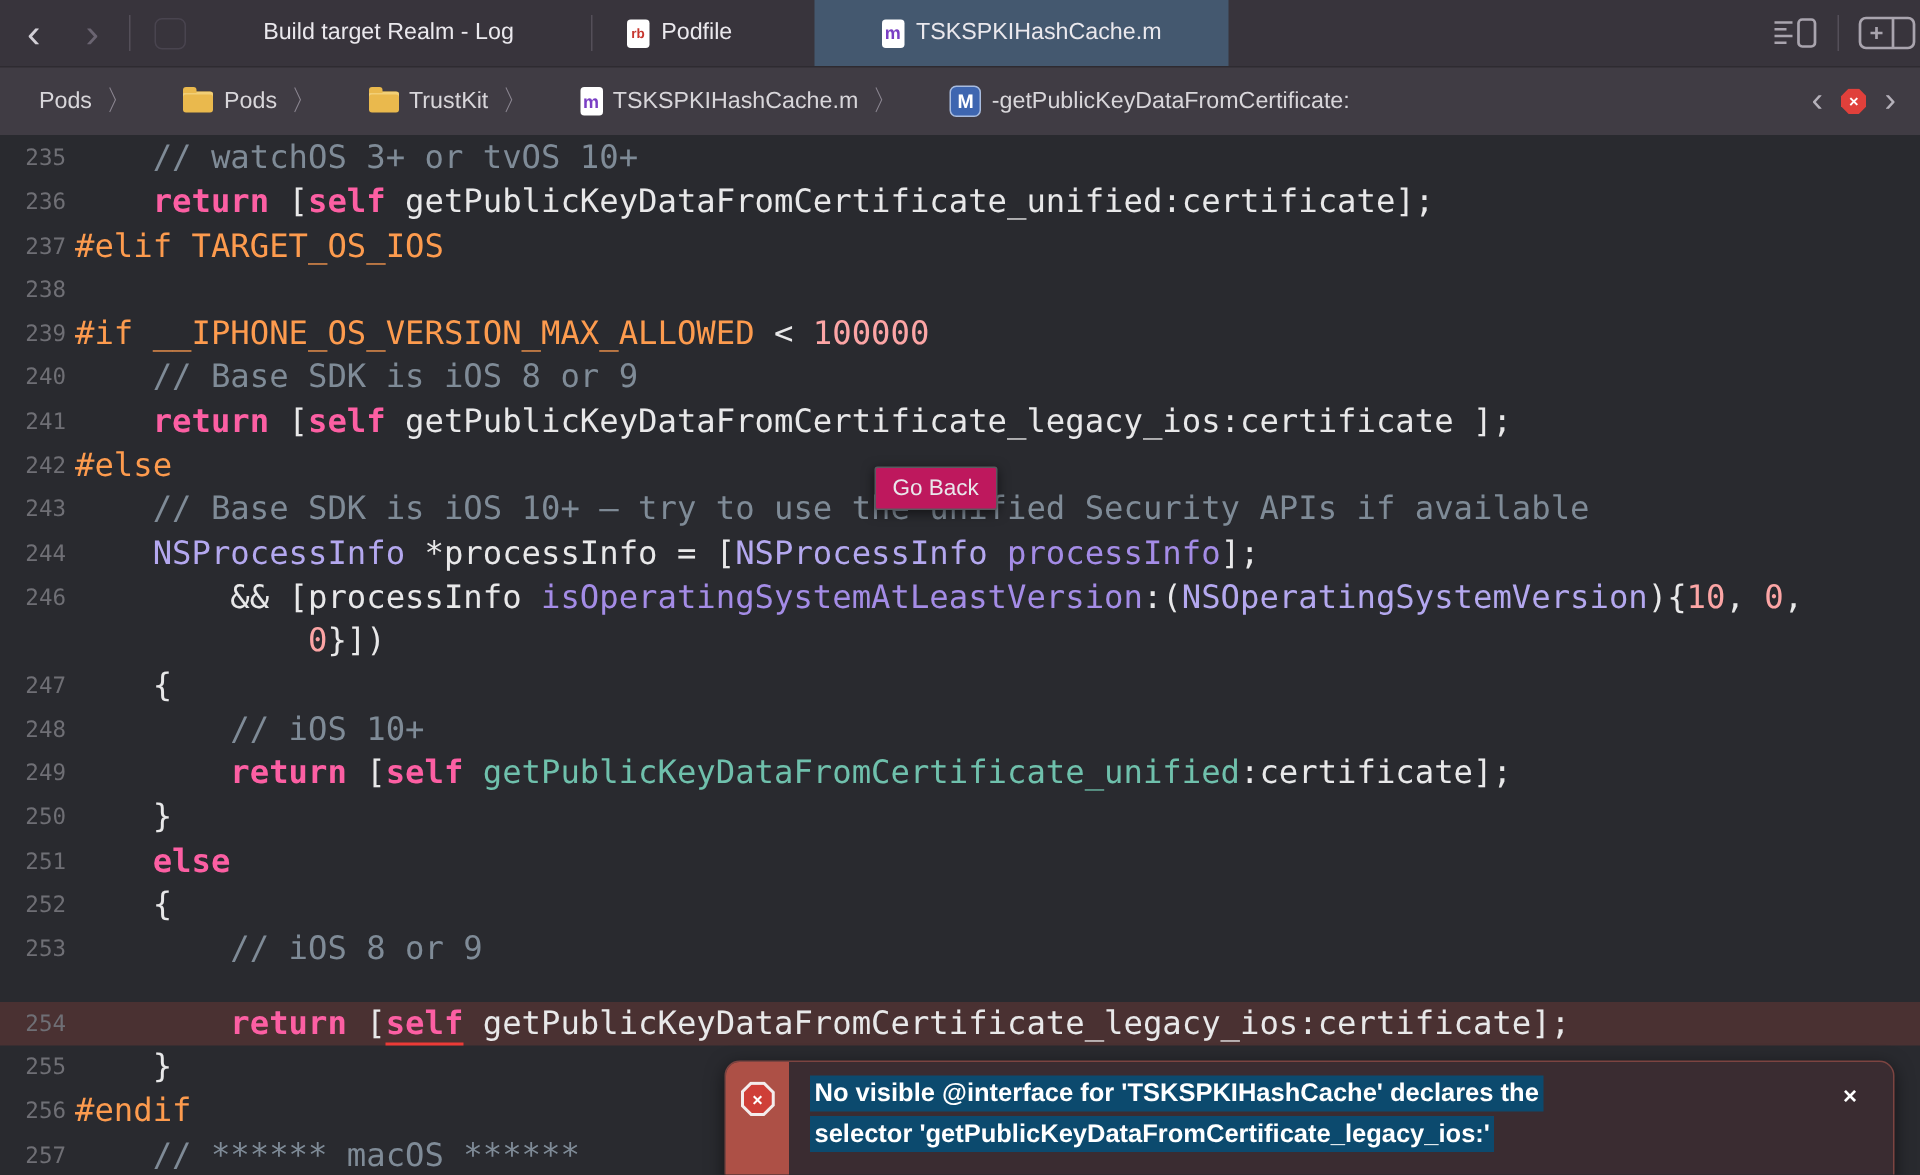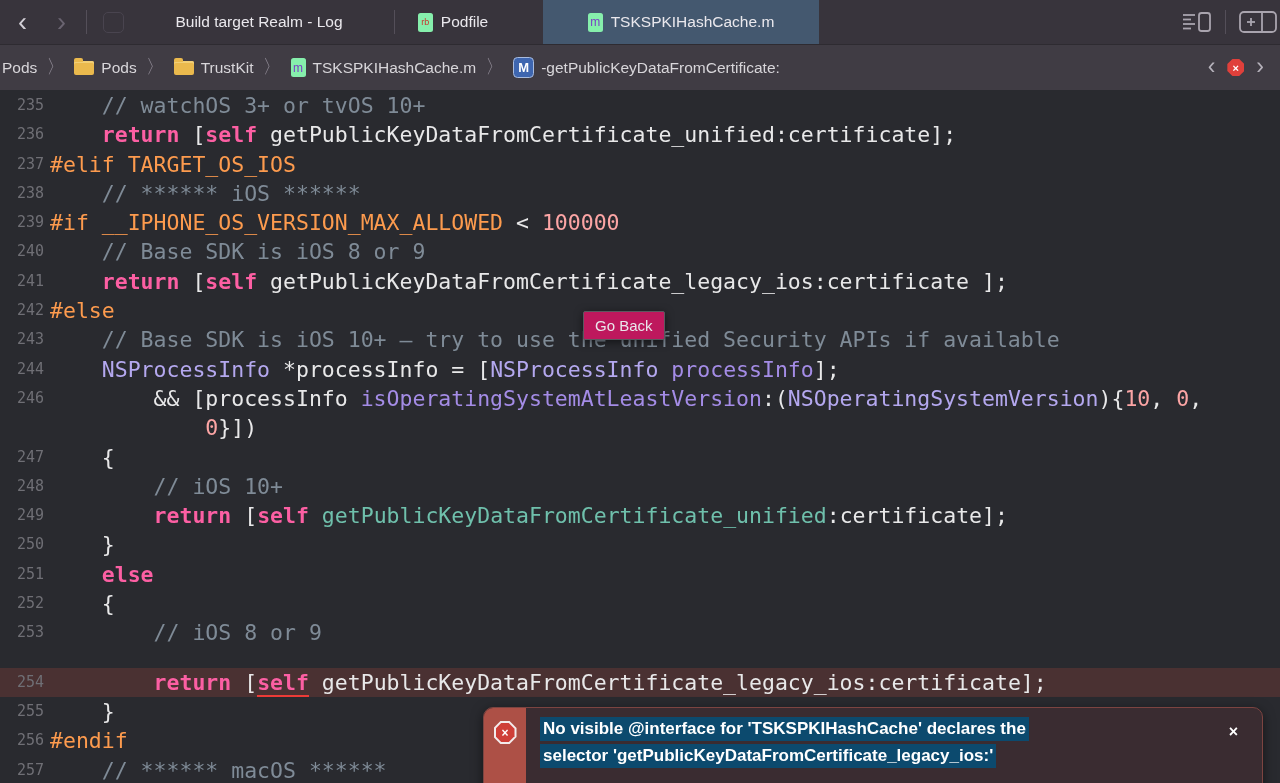--- a/index.html
+++ b/index.html
@@ -18,33 +18,33 @@
   .nav-chev { font-size:27px; line-height:40px; padding:0 6px; cursor:default; }
   .nav-back { color:#d2cfd6; }
   .nav-fwd  { color:#6a6471; }
   .vdiv { width:1px; height:24px; background:#544f59; flex:0 0 1px; }
   .ghost-sq { width:21px; height:21px; border:1.5px solid #49444f; border-radius:5px; margin:0 0 0 16px; }
   .tab { height:44px; display:flex; align-items:center; justify-content:center; gap:8px;
          color:#eae8ed; font-size:15.5px; }
   .tab-log { width:270px; }
   .tab-podfile { width:112px; margin-left:2px; }
   .tab-active { width:276px; background:#44586f; margin-left:34px; }
-  .doc { width:15px; height:19px; background:#86efac; border-radius:2.5px;
-         display:flex; align-items:center; justify-content:center; font-weight:normal; flex:0 0 15px; }
+  .doc { width:15px; height:19px; background:#ffffff; border-radius:2.5px;
+         display:flex; align-items:center; justify-content:center; font-weight:bold; flex:0 0 15px; }
   .doc-rb { color:#c7372f; font-size:9px; }
   .doc-m  { color:#7a3fc4; font-size:12px; }
   .tb-right { margin-left:auto; display:flex; align-items:center; gap:12px; padding-right:0; }
 
   
   .jumpbar {
     height:46px; background:#403c44; border-top:1px solid #2e2b31;
     display:flex; align-items:center; padding-left:2px; color:#d8d6da; font-size:15.5px;
     position:relative; z-index:4;
   }
-  .bc-item { display:flex; align-items:center; gap:7px; cursor:default; }
+  .bc-item { display:flex; align-items:center; gap:7px; cursor:default;margin-left:24px; }
   .bc-sep { color:#8b8691; font-size:19px; padding:0 9px 2px 9px; }
   .folder { width:20px; height:14px; background:#eab94d; border-radius:2px; position:relative;
             box-shadow:inset 0 2px 0 #f2cf76; }
   .folder::before { content:""; position:absolute; top:-3px; left:0; width:9px; height:4px;
                     background:#eab94d; border-radius:2px 2px 0 0; }
   .m-badge { width:21px; height:21px; border-radius:4.5px; background:#3e66b0;
              border:1.5px solid #a8bcdf; color:#fff; font-weight:bold; font-size:13px;
              display:flex; align-items:center; justify-content:center; }
   .jb-right { margin-left:auto; display:flex; align-items:center; gap:10px; padding-right:14px; }
   .jb-chev { color:#b5b1ba; font-size:23px; line-height:20px; padding:0 2px 3px 2px; }
@@ -178,21 +178,21 @@
     <span class="octagon">×</span>
     <span class="jb-chev">›</span>
   </div>
 </div>
 
 <div class="editor">
   <div>
       <div class="code-row"><span class="gutter">235</span><span class="code-text"><span class="cm">    // watchOS 3+ or tvOS 10+</span></span></div>
       <div class="code-row"><span class="gutter">236</span><span class="code-text"><span class="pl">    </span><span class="kw">return</span><span class="pl"> [</span><span class="kw">self</span><span class="pl"> getPublicKeyDataFromCertificate_unified:certificate];</span></span></div>
       <div class="code-row"><span class="gutter">237</span><span class="code-text"><span class="pp">#elif TARGET_OS_IOS</span></span></div>
-      <div class="code-row"><span class="gutter">238</span><span class="code-text"><span class="cm">    // ****** iOS ******</span></span></div>
+      <div class="code-row"><span class="gutter">238</span></div>
       <div class="code-row"><span class="gutter">239</span><span class="code-text"><span class="pp">#if __IPHONE_OS_VERSION_MAX_ALLOWED</span><span class="pl"> &lt; </span><span class="num">100000</span></span></div>
       <div class="code-row"><span class="gutter">240</span><span class="code-text"><span class="cm">    // Base SDK is iOS 8 or 9</span></span></div>
       <div class="code-row"><span class="gutter">241</span><span class="code-text"><span class="pl">    </span><span class="kw">return</span><span class="pl"> [</span><span class="kw">self</span><span class="pl"> getPublicKeyDataFromCertificate_legacy_ios:certificate ];</span></span></div>
       <div class="code-row"><span class="gutter">242</span><span class="code-text"><span class="pp">#else</span></span></div>
       <div class="code-row"><span class="gutter">243</span><span class="code-text"><span class="cm">    // Base SDK is iOS 10+ — try to use the unified Security APIs if available</span></span></div>
       <div class="code-row"><span class="gutter">244</span><span class="code-text"><span class="pl">    </span><span class="ty">NSProcessInfo</span><span class="pl"> *processInfo = [</span><span class="ty">NSProcessInfo</span><span class="pl"> </span><span class="mth">processInfo</span><span class="pl">];</span></span></div>
       <div class="code-row"><span class="gutter">246</span><span class="code-text"><span class="pl">        &amp;&amp; [processInfo </span><span class="mth">isOperatingSystemAtLeastVersion</span><span class="pl">:(</span><span class="ty">NSOperatingSystemVersion</span><span class="pl">){</span><span class="num">10</span><span class="pl">, </span><span class="num">0</span><span class="pl">,</span></span></div>
       <div class="code-row"><span class="gutter"></span><span class="code-text"><span class="pl">            </span><span class="num">0</span><span class="pl">}])</span></span></div>
       <div class="code-row"><span class="gutter">247</span><span class="code-text"><span class="pl">    {</span></span></div>
       <div class="code-row"><span class="gutter">248</span><span class="code-text"><span class="cm">        // iOS 10+</span></span></div>

